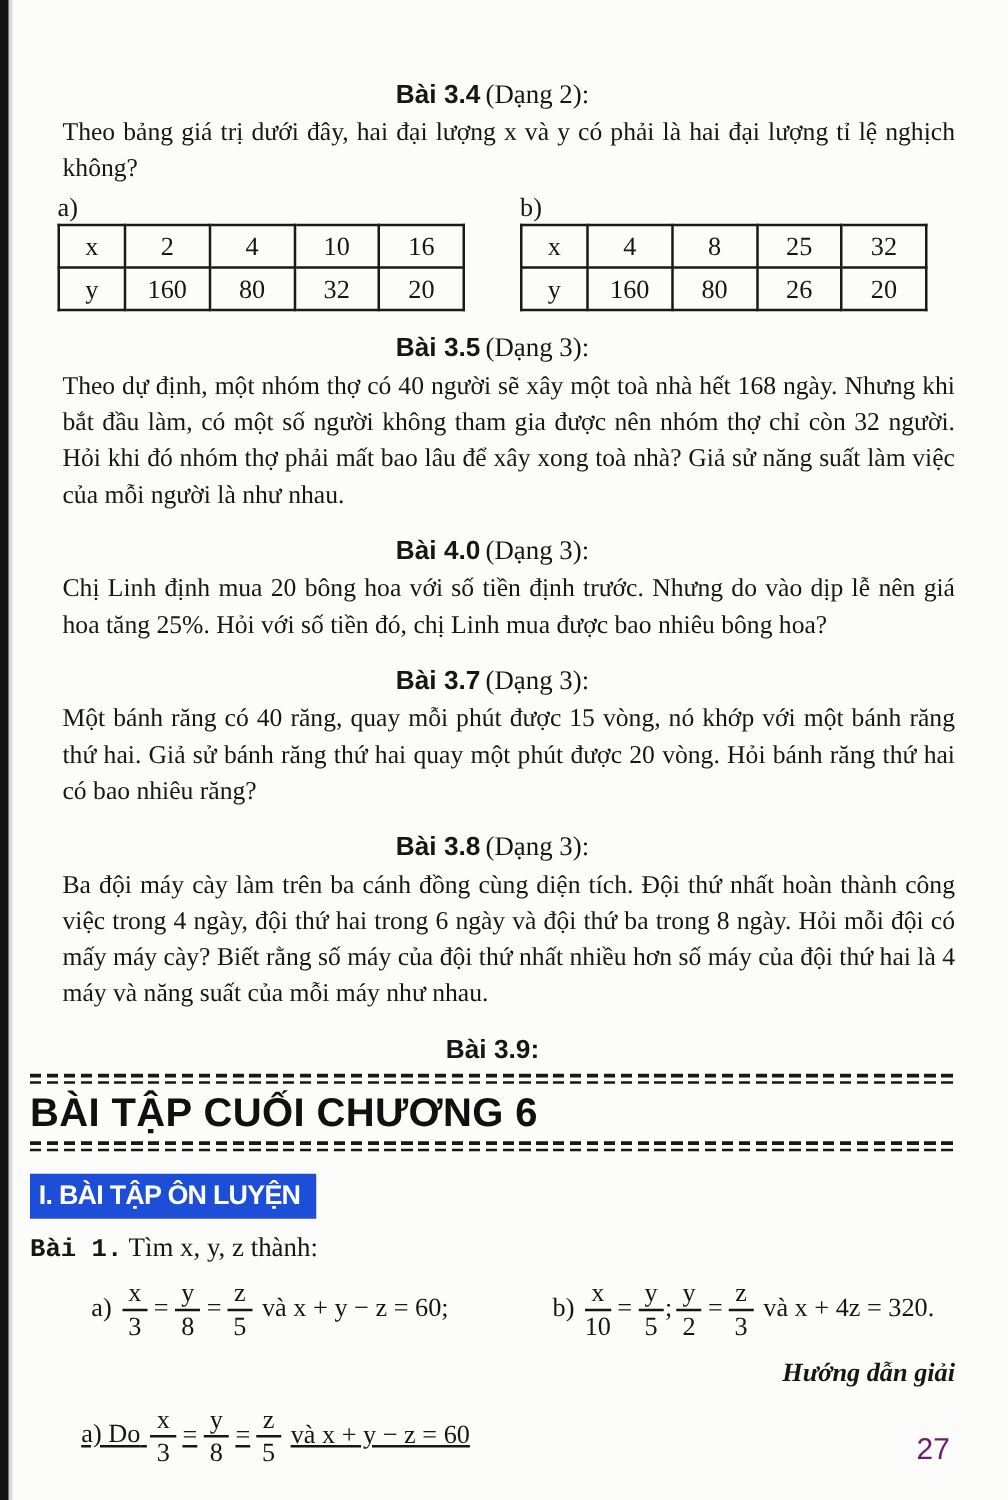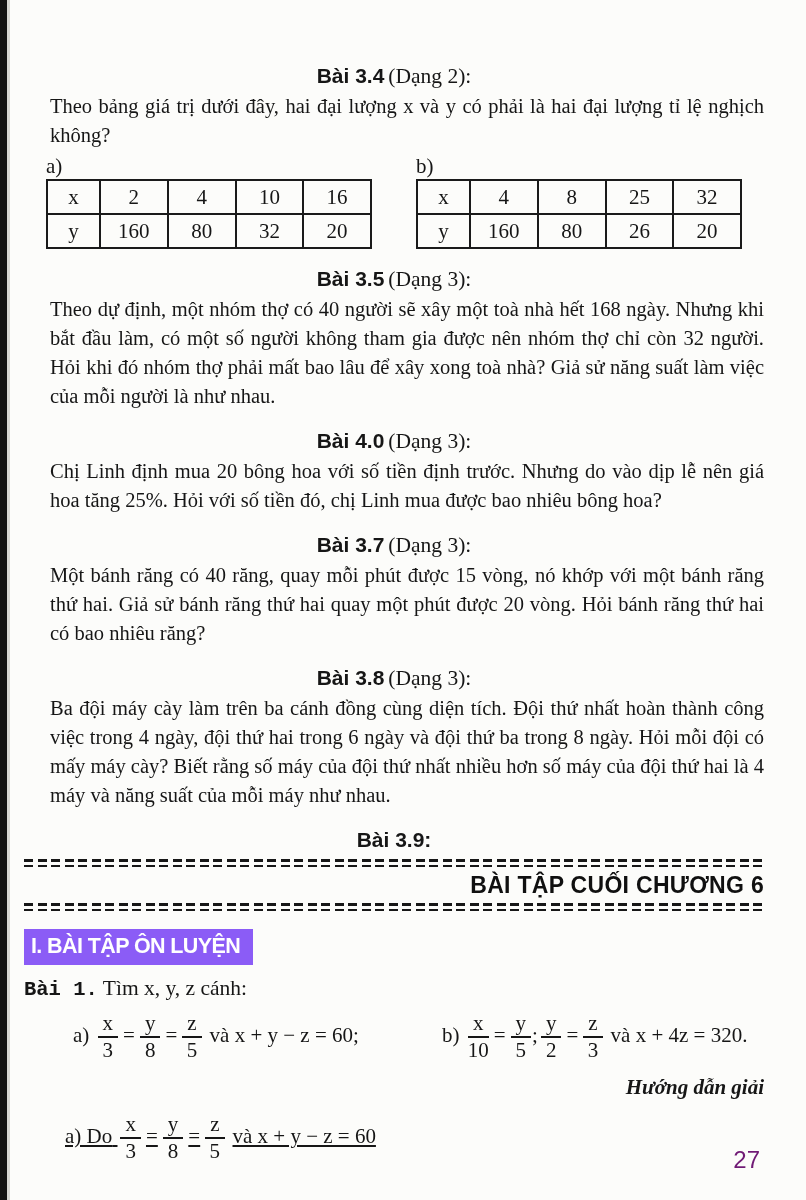--- a/index.html
+++ b/index.html
@@ -28,26 +28,26 @@
   table.vtab td{
     border:2px solid #1a1a1a;width:67px;height:32px;
     text-align:center;font-size:21px;padding:0;
   }
   table.vtab td.rowhead{width:52px;}
 
   .banner{margin-top:4px;}
   .dash-row{height:2.5px;background:repeating-linear-gradient(90deg,#171717 0 9px,transparent 9px 13.5px);}
   .dash-gap{height:3px;}
   .banner-title{
-    text-align:right;font-family:"Liberation Sans",sans-serif;font-weight:700;
-    font-size:23px;letter-spacing:0.3px;padding:5px 0 4px;color:#101010;
+    text-align:left;font-family:"Liberation Sans",sans-serif;font-weight:700;
+    font-size:32px;letter-spacing:0.3px;padding:5px 0 4px;color:#101010;
   }
 
   .black-box{
-    display:inline-block;background:#8b5cf6;color:#ffffff;
+    display:inline-block;background:#1d4ed8;color:#ffffff;
     font-family:"Liberation Sans",sans-serif;font-weight:700;font-size:21.5px;
     letter-spacing:-0.6px;padding:5px 13px 6px 7px;margin-top:18px;
   }
 
   .bai1-line{margin-top:9px;font-size:21.5px;line-height:28px;}
   .bai1-line .bold{font-family:Liberation Mono, monospace;font-weight:700;font-size:20.5px;}
 
   .eq-row{position:relative;height:66px;}
   .eq{position:absolute;top:50%;transform:translateY(-50%);font-size:21px;white-space:nowrap;}
   .eq-a{left:49px;}
@@ -166,21 +166,21 @@
     <div class="dash-gap"></div>
     <div class="dash-row"></div>
   </div>
 
   <div>
     <span class="black-box">I.  BÀI TẬP ÔN LUYỆN</span>
   </div>
 
   <div class="bai1-line">
     <span class="bold">Bài 1.</span>
-    <span>Tìm x, y, z cánh:</span>
+    <span>Tìm x, y, z thành:</span>
   </div>
 
   <div class="eq-row">
     <span class="eq eq-a">
       <span>a)</span>
       <span class="frac"><span class="num">x</span><span class="den">3</span></span><span class="op">=</span><span class="frac"><span class="num">y</span><span class="den">8</span></span><span class="op">=</span><span class="frac"><span class="num">z</span><span class="den">5</span></span><span class="eq-tail">và x + y − z = 60;</span>
     </span>
     <span class="eq eq-b">
       <span>b)</span>
       <span class="frac"><span class="num">x</span><span class="den">10</span></span><span class="op">=</span><span class="frac"><span class="num">y</span><span class="den">5</span></span><span class="op semi">;</span><span class="frac"><span class="num">y</span><span class="den">2</span></span><span class="op">=</span><span class="frac"><span class="num">z</span><span class="den">3</span></span><span class="eq-tail">và x + 4z = 320.</span>

